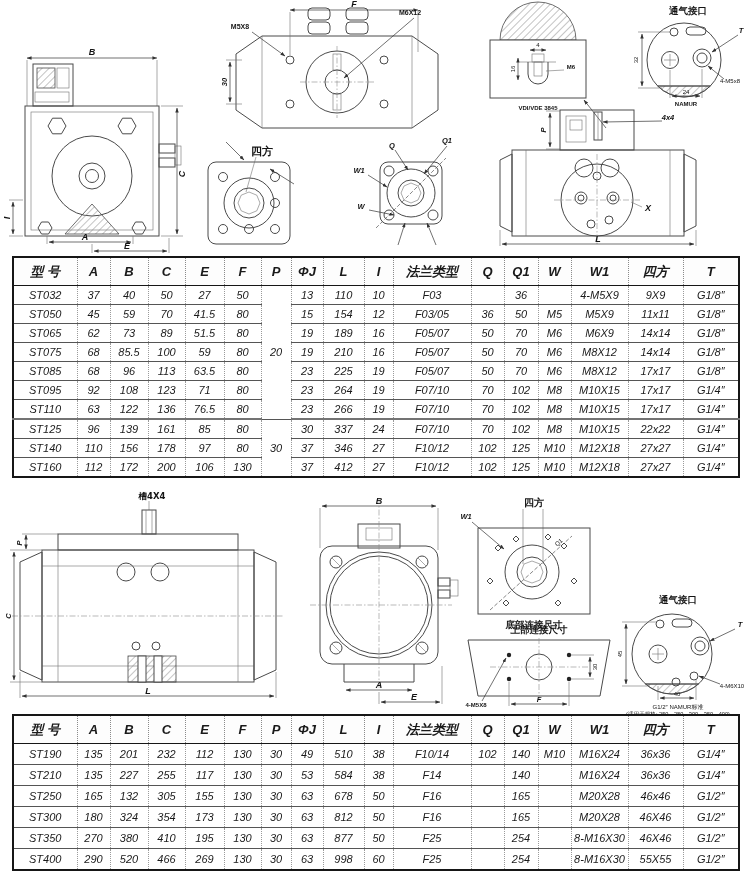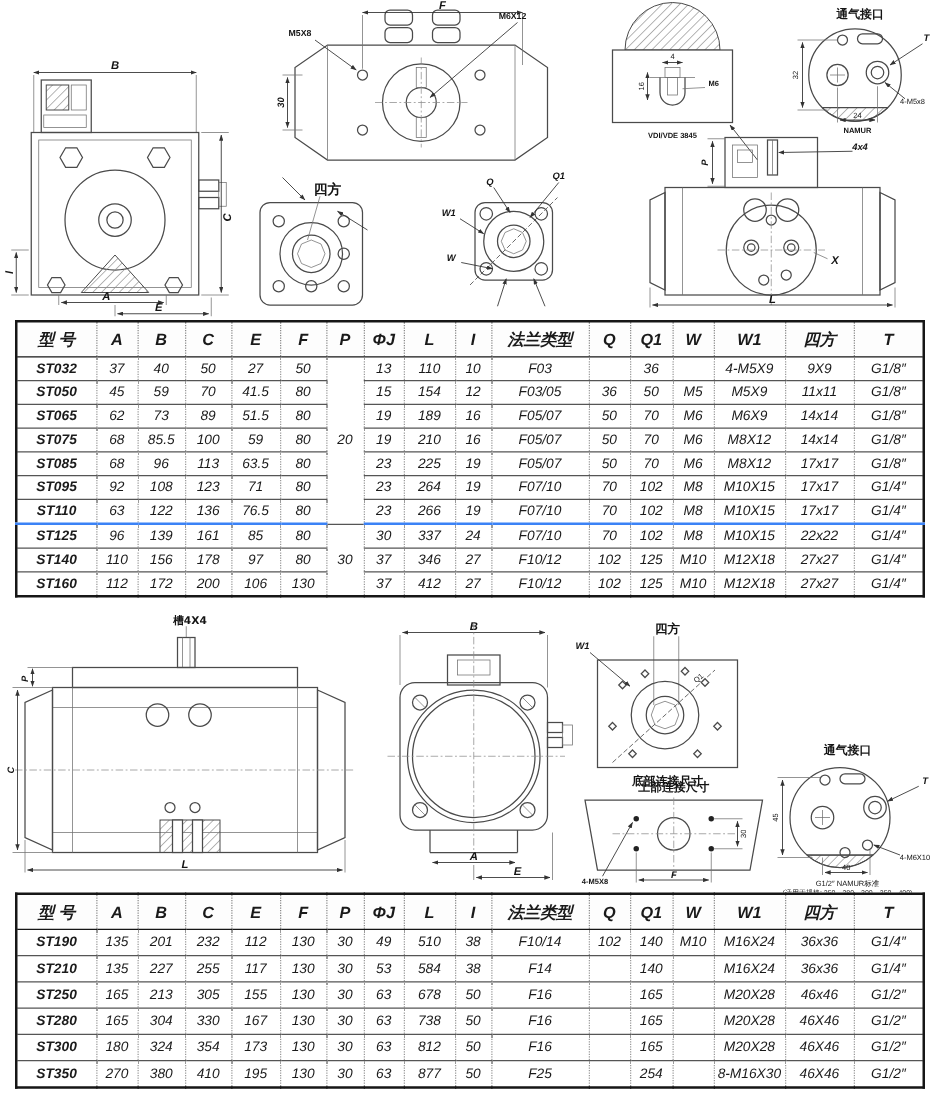--- a/index.html
+++ b/index.html
@@ -28,22 +28,22 @@
   table.spec{position:absolute;left:12px;border-collapse:collapse;table-layout:fixed;
              background:#fff;border:2px solid #161616}
   #t1{top:256px;width:726px}
   #t2{top:714px;width:726px}
   table.spec th{font:italic bold 13px "Liberation Sans",sans-serif;height:27px;padding:0;
      border-left:1px dotted #8a8a8a;border-bottom:1.5px solid #161616;background:#fdfdfd;white-space:nowrap}
   table.spec td{font:italic 11px "Liberation Sans",sans-serif;text-align:center;height:18px;
      padding:0 1px;border-left:1px dotted #9a9a9a;border-top:1px solid #555;white-space:nowrap}
   #t2 td{height:20px}
   table.spec th:first-child,table.spec td:first-child{border-left:none}
-  table.spec td:first-child{font-weight:bold}
-  tr.group-end td{border-bottom:2px solid #3b82f6}
+  table.spec td:first-child{font-weight:normal}
+  tr.group-end td{border-bottom:2px solid #737373}
   td.merged{border-top:2px solid #161616}
 </style>
 </head>
 <body>
 
 <div class="page">
 
   <svg width="0" height="0" style="position:absolute">
     <defs>
       <marker id="ar" markerWidth="7" markerHeight="5" refX="6.5" refY="2.5" orient="auto-start-reverse">
@@ -215,21 +215,21 @@
         <line class="lt" x1="10" y1="86" x2="34" y2="86"></line>
       <text class="note" transform="translate(10,58) rotate(-90)">32</text>
       <line class="dl" x1="44" y1="94" x2="72" y2="94" marker-start="url(#ar)" marker-end="url(#ar)"></line>
       <line class="lt" x1="42" y1="68" x2="42" y2="96"></line>
         <line class="lt" x1="74" y1="67" x2="74" y2="96"></line>
       <text class="note" x="58" y="92">24</text>
       <text class="labs" x="58" y="104">NAMUR</text>
     </svg>
   </div>
 
-  <div class="drw" style="left:516px;top:96px">
+  <div class="drw" style="left:496px;top:96px">
     <svg width="208" height="152" viewBox="0 0 208 152">
       <rect class="ln" x="64" y="14" width="74" height="40"></rect>
       <rect class="lt" x="70" y="20" width="20" height="26"></rect>
       <rect class="lt" x="74" y="24" width="12" height="10"></rect>
       <rect class="ln" x="98" y="16" width="8" height="28"></rect>
       <line class="lt" x1="102" y1="16" x2="102" y2="44"></line>
       <text class="dims" x="172" y="24">4x4</text>
       <line class="dl" x1="166" y1="25" x2="107" y2="26" marker-end="url(#ar)"></line>
       <line class="dl" x1="54" y1="17" x2="54" y2="51" marker-start="url(#ar)" marker-end="url(#ar)"></line>
       <line class="lt" x1="50" y1="15" x2="64" y2="15"></line>
@@ -719,53 +719,34 @@
           <td></td>
           <td>140</td>
           <td></td>
           <td>M16X24</td>
           <td>36x36</td>
           <td>G1/4″</td>
         </tr>
         <tr>
           <td>ST250</td>
           <td>165</td>
-          <td>213</td>
+          <td>132</td>
           <td>305</td>
           <td>155</td>
           <td>130</td>
           <td>30</td>
           <td>63</td>
           <td>678</td>
           <td>50</td>
           <td>F16</td>
           <td></td>
           <td>165</td>
           <td></td>
           <td>M20X28</td>
           <td>46x46</td>
-          <td>G1/2″</td>
-        </tr>
-        <tr>
-          <td>ST280</td>
-          <td>165</td>
-          <td>304</td>
-          <td>330</td>
-          <td>167</td>
-          <td>130</td>
-          <td>30</td>
-          <td>63</td>
-          <td>738</td>
-          <td>50</td>
-          <td>F16</td>
-          <td></td>
-          <td>165</td>
-          <td></td>
-          <td>M20X28</td>
-          <td>46X46</td>
           <td>G1/2″</td>
         </tr>
         <tr>
           <td>ST300</td>
           <td>180</td>
           <td>324</td>
           <td>354</td>
           <td>173</td>
           <td>130</td>
           <td>30</td>
@@ -792,16 +773,35 @@
           <td>877</td>
           <td>50</td>
           <td>F25</td>
           <td></td>
           <td>254</td>
           <td></td>
           <td>8-M16X30</td>
           <td>46X46</td>
           <td>G1/2″</td>
         </tr>
+        <tr>
+          <td>ST400</td>
+          <td>290</td>
+          <td>520</td>
+          <td>466</td>
+          <td>269</td>
+          <td>130</td>
+          <td>30</td>
+          <td>63</td>
+          <td>998</td>
+          <td>60</td>
+          <td>F25</td>
+          <td></td>
+          <td>254</td>
+          <td></td>
+          <td>8-M16X30</td>
+          <td>55X55</td>
+          <td>G1/2″</td>
+        </tr>
       </tbody>
     </table>
 
 </div>
 
 </body></html>

